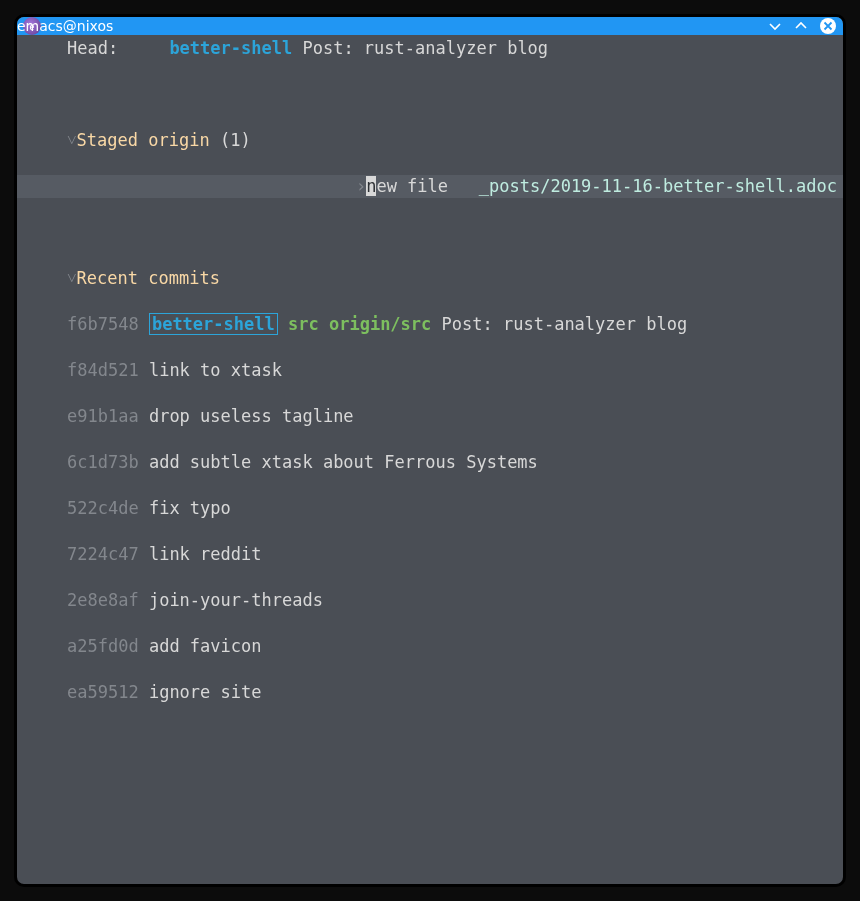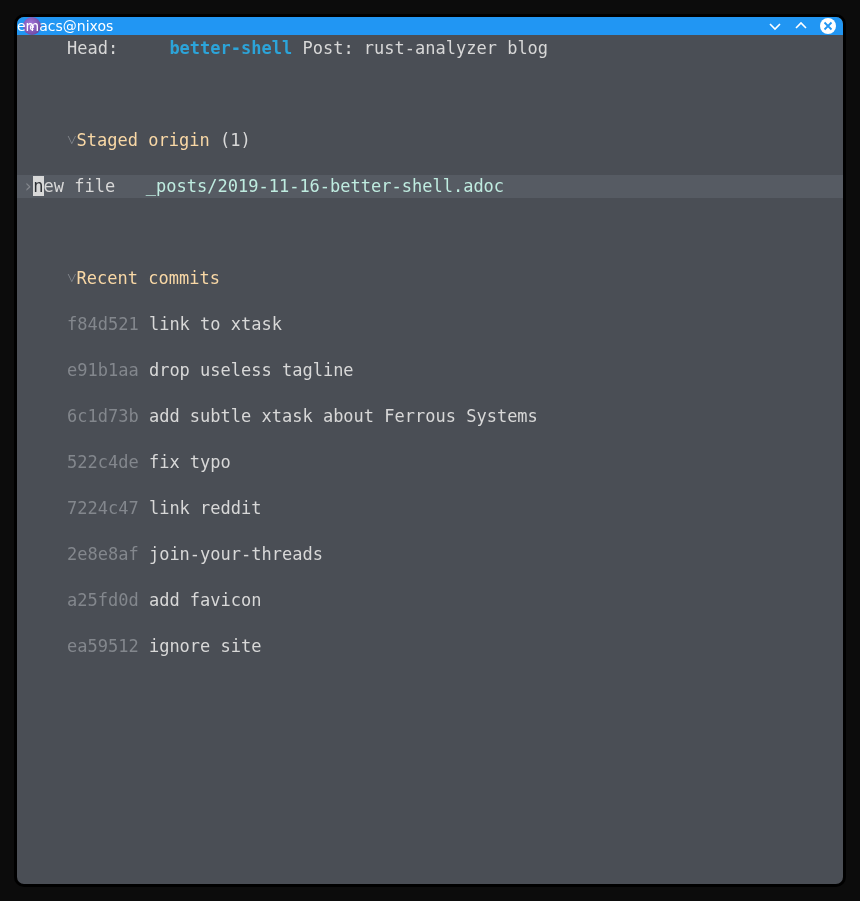--- a/index.html
+++ b/index.html
@@ -76,21 +76,21 @@
   }
 
   .line { display:block;margin-left:44px; }
   .caret { position:relative; }
   .dim { color:var(--fg-dim); }
   .heading { color:var(--fg-heading); }
   .branch { color:var(--fg-branch); font-weight:bold; }
   .remote { color:var(--fg-remote); font-weight:bold; }
   .file { color:var(--fg-file); }
 
-  .hl-line { background:var(--bg-highlight); margin-left:-6px; margin-right:-6px; padding-left:6px; padding-right:6px; }
+  .hl-line { background:var(--bg-highlight); margin-left:-6px; margin-right:-6px; padding-left:19px; padding-right:6px;text-align:right; }
   .cursor-block { background:#d8d8d8; color:#2c2f33; }
 
   .branch-box {
     color:var(--fg-branch);
     border:1px solid var(--fg-branch);
     padding:0 2px;
     font-weight:bold;
   }
 
 </style>
@@ -120,20 +120,21 @@
       </span>
     </span>
   </div>
 
   <div class="content"><span class="line"><span>Head:</span>     <span class="branch">better-shell</span> <span>Post: rust-analyzer blog</span></span>
 <span class="line"> </span>
 <span class="line"><span class="dim caret">˅</span><span class="heading">Staged origin</span> <span>(1)</span></span>
 <span class="line hl-line"><span class="dim caret">›</span><span class="cursor-block">n</span><span>ew file   </span><span class="file">_posts/2019-11-16-better-shell.adoc</span></span>
 <span class="line"> </span>
 <span class="line"><span class="dim caret">˅</span><span class="heading">Recent commits</span></span>
+<span class="line"><span class="dim">f6b7548</span> <span class="branch-box">better-shell</span> <span class="remote">src</span> <span class="remote">origin/src</span> <span>Post: rust-analyzer blog</span></span>
 <span class="line"><span class="dim">f84d521</span> <span>link to xtask</span></span>
 <span class="line"><span class="dim">e91b1aa</span> <span>drop useless tagline</span></span>
 <span class="line"><span class="dim">6c1d73b</span> <span>add subtle xtask about Ferrous Systems</span></span>
 <span class="line"><span class="dim">522c4de</span> <span>fix typo</span></span>
 <span class="line"><span class="dim">7224c47</span> <span>link reddit</span></span>
 <span class="line"><span class="dim">2e8e8af</span> <span>join-your-threads</span></span>
 <span class="line"><span class="dim">a25fd0d</span> <span>add favicon</span></span>
 <span class="line"><span class="dim">ea59512</span> <span>ignore site</span></span>
 <span class="line"> </span>
 <span class="line"> </span>

